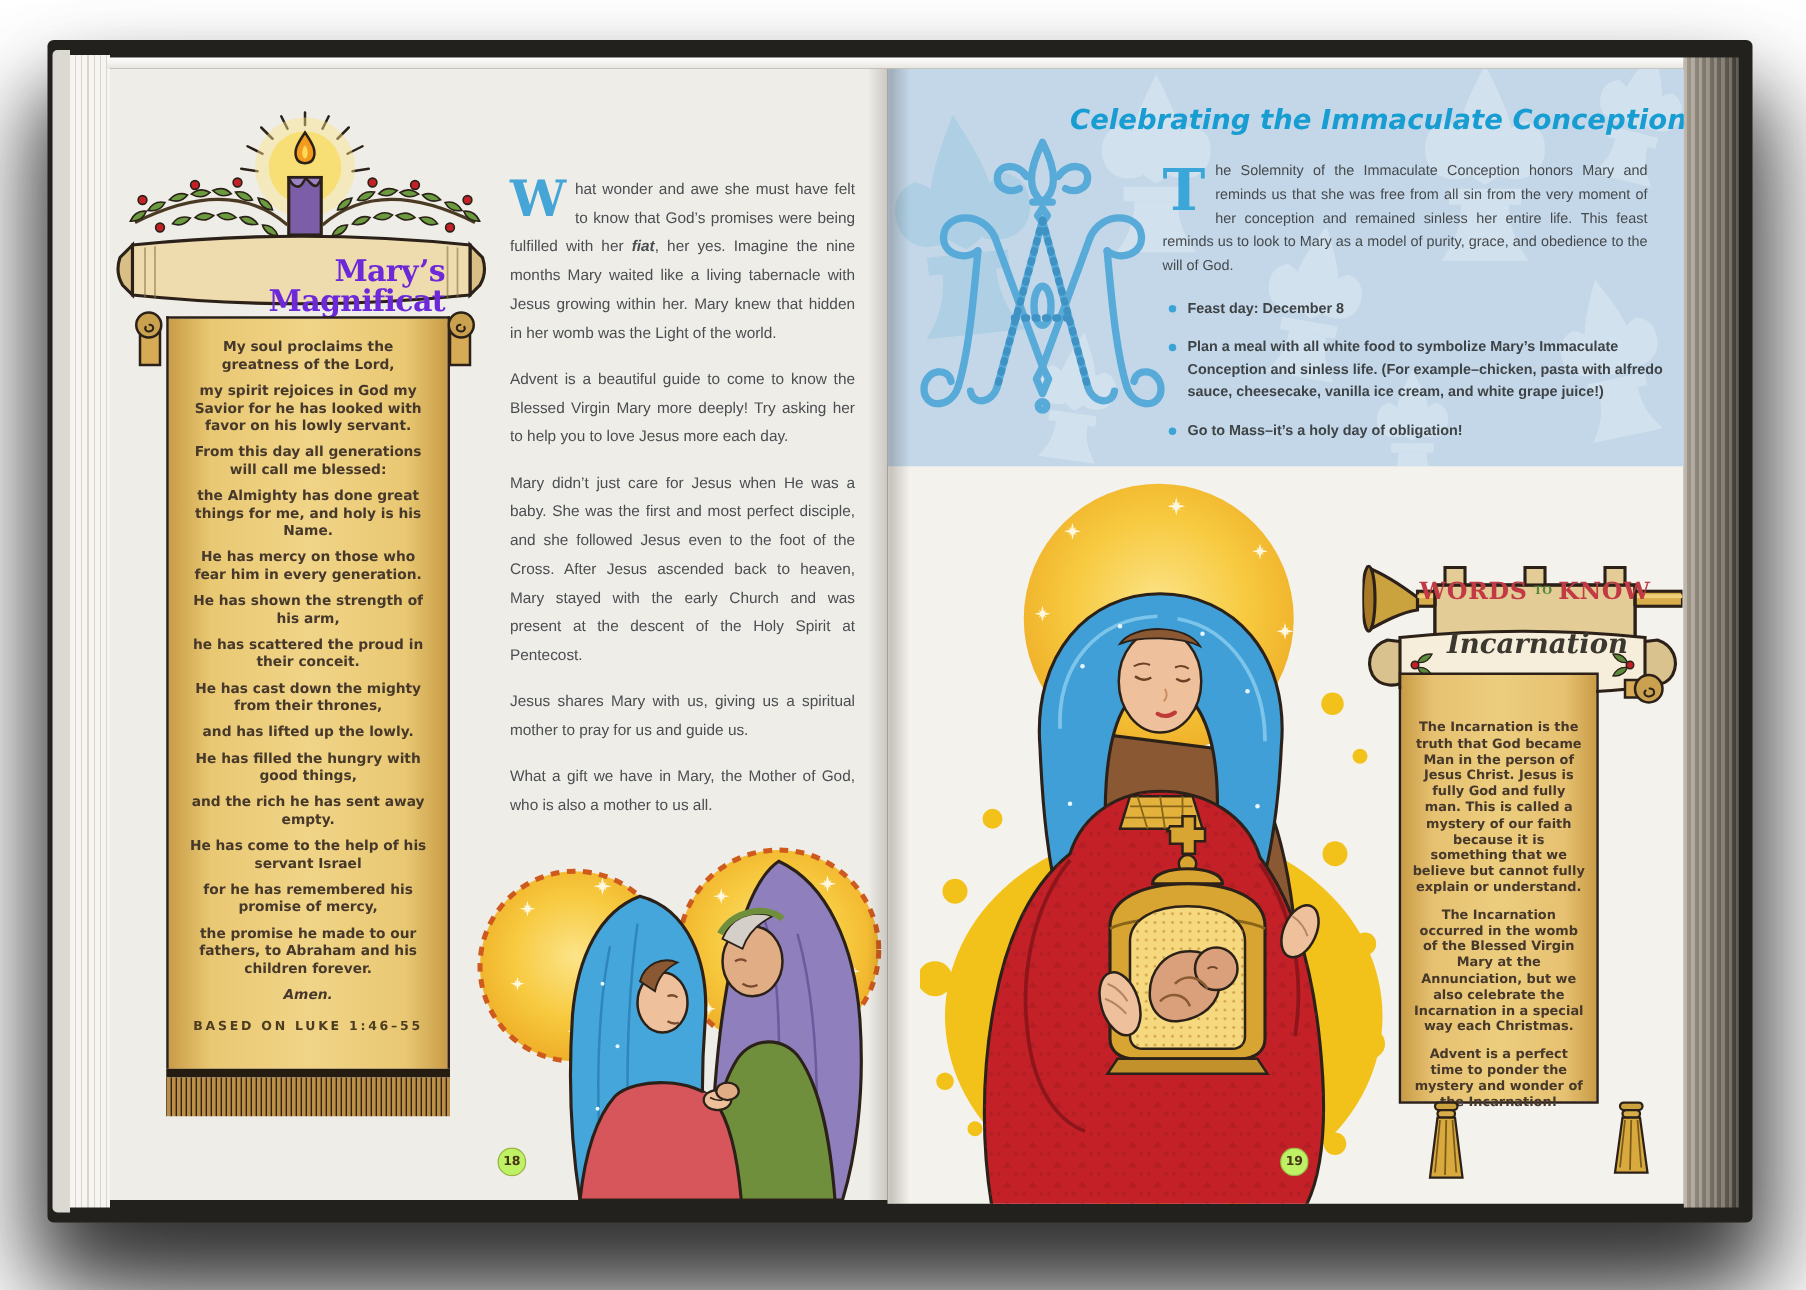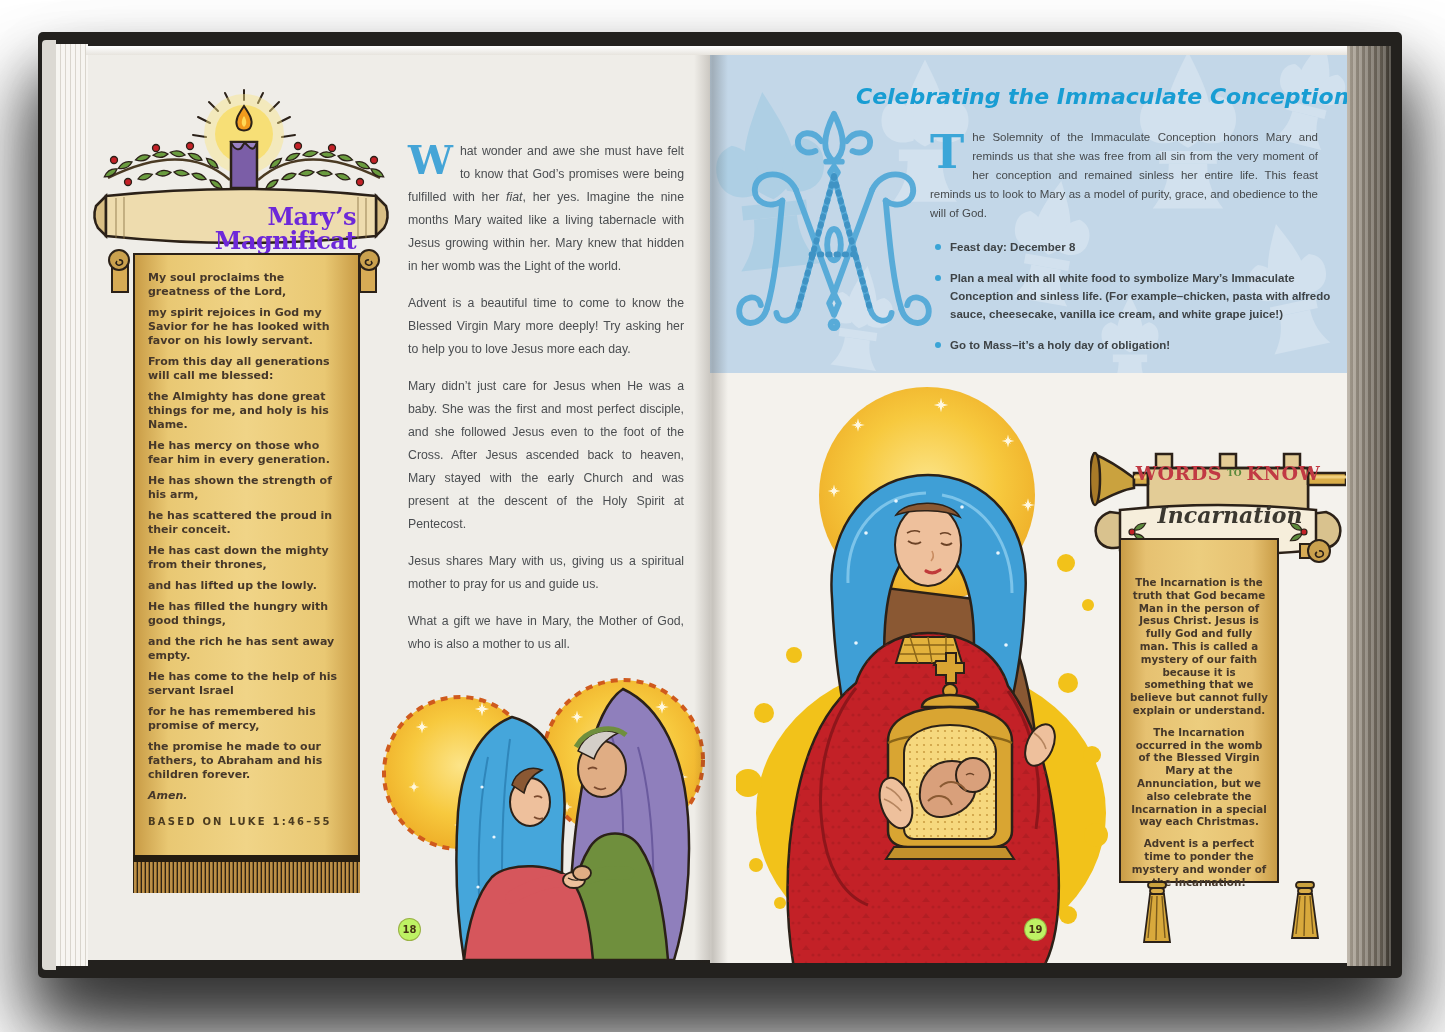--- a/index.html
+++ b/index.html
@@ -23,31 +23,31 @@
   .page-right{position:absolute;left:710px;top:55px;width:637px;height:908px;background:#f4f2ed;overflow:hidden;}
   .gutter{position:absolute;left:694px;top:55px;width:34px;height:908px;pointer-events:none;
         background:linear-gradient(90deg,rgba(0,0,0,0),rgba(40,30,20,.16) 42%,rgba(40,30,20,.22) 55%,rgba(0,0,0,0));}
 
   
   .magnificat-title{position:absolute;left:48px;top:150px;width:220px;text-align:right;
         font:700 24px/1 "DejaVu Serif",serif;letter-spacing:-.5px;color:#6d28d9;}
   .mag-scroll{position:absolute;left:45px;top:198px;width:227px;height:602px;box-sizing:border-box;
         border:2.5px solid #2b2118;border-bottom:none;padding:16px 13px 0 13px;
         background:linear-gradient(90deg,#c99c46,#e9c873 15%,#f0d487 50%,#e9c873 85%,#c99c46);}
-  .mag-scroll p{margin:0 0 7px;font:700 11px/14px "DejaVu Sans",sans-serif;color:#46382a;}
+  .mag-scroll p{margin:0 0 7px;font:700 11px/14px "DejaVu Sans",sans-serif;color:#46382a;text-align:center;}
   .mag-scroll p.amen{font-style:italic;}
   .attribution{margin-top:13px !important;font:700 10px/12px "DejaVu Sans",sans-serif !important;
         letter-spacing:2.2px;color:#4c3c20 !important;}
   .mag-bar{position:absolute;left:45px;top:800px;width:227px;height:7px;background:#241c10;}
   .mag-fringe{position:absolute;left:45px;top:807px;width:227px;height:31px;
         background:repeating-linear-gradient(90deg,#2e2416 0 1px,#bb8f48 1px 3px,#8a6428 3px 4px);}
   .body-col{position:absolute;left:320px;top:85px;width:276px;}
   .body-col p{margin:0 0 14px;font:400 12.3px/23px "Liberation Sans",sans-serif;color:#4b4e51;text-align:justify;}
   .dropcap-w{float:left;font:700 40px/34px "DejaVu Serif",serif;color:#45a5d7;padding:3px 7px 0 0;}
-  .fiat{font-style:italic;}
+  .fiat{font-style:italic;font-weight:bold;}
   .page-badge{position:absolute;width:21px;height:21px;border-radius:50%;background:#bef264;
         border:1px solid rgba(90,60,10,.35);display:flex;align-items:center;justify-content:center;
         font:700 10px "DejaVu Sans",sans-serif;color:#463413;z-index:9;}
 
   
   .blue-panel{position:absolute;left:0;top:0;width:637px;height:318px;background:#c3d7e8;overflow:hidden;padding-left:40px;}
   .feature-title{position:absolute;left:146px;top:29px;width:460px;text-align:center;white-space:nowrap;
         font:700 italic 22px/1.2 "DejaVu Sans",sans-serif;color:#189dd3;}
   .intro{position:absolute;left:220px;top:73px;width:388px;
         font:400 11.5px/19px "Liberation Sans",sans-serif;color:#45494c;text-align:justify;}
@@ -223,21 +223,21 @@
       <p>for he has remembered his promise of mercy,</p>
       <p>the promise he made to our fathers, to Abraham and his children forever.</p>
       <p class="amen">Amen.</p>
       <p class="attribution">BASED ON LUKE 1:46–55</p>
     </div>
     <div class="mag-bar"></div>
     <div class="mag-fringe"></div>
 
     <div class="body-col">
       <p><span class="dropcap-w">W</span><span>hat wonder and awe she must have felt to know that God’s promises were being fulfilled with her </span><span class="fiat">fiat</span><span>, her yes. Imagine the nine months Mary waited like a living tabernacle with Jesus growing within her. Mary knew that hidden in her womb was the Light of the world.</span></p>
-      <p>Advent is a beautiful time to come to know the Blessed Virgin Mary more deeply! Try asking her to help you to love Jesus more each day.</p>
+      <p>Advent is a beautiful guide to come to know the Blessed Virgin Mary more deeply! Try asking her to help you to love Jesus more each day.</p>
       <p>Mary didn’t just care for Jesus when He was a baby. She was the first and most perfect disciple, and she followed Jesus even to the foot of the Cross. After Jesus ascended back to heaven, Mary stayed with the early Church and was present at the descent of the Holy Spirit at Pentecost.</p>
       <p>Jesus shares Mary with us, giving us a spiritual mother to pray for us and guide us.</p>
       <p>What a gift we have in Mary, the Mother of God, who is also a mother to us all.</p>
     </div>
 
     <svg class="abs" style="left:274px;top:592px" width="348" height="313" viewBox="0 0 348 313">
       <g>
         <circle cx="98" cy="126" r="76" fill="url(#haloGrad)" stroke="#cf5a1d" stroke-width="4" stroke-dasharray="7 6"></circle>
         <g fill="#fff8e0">
             <use href="#star8" transform="translate(60,80) scale(.8)"></use>

